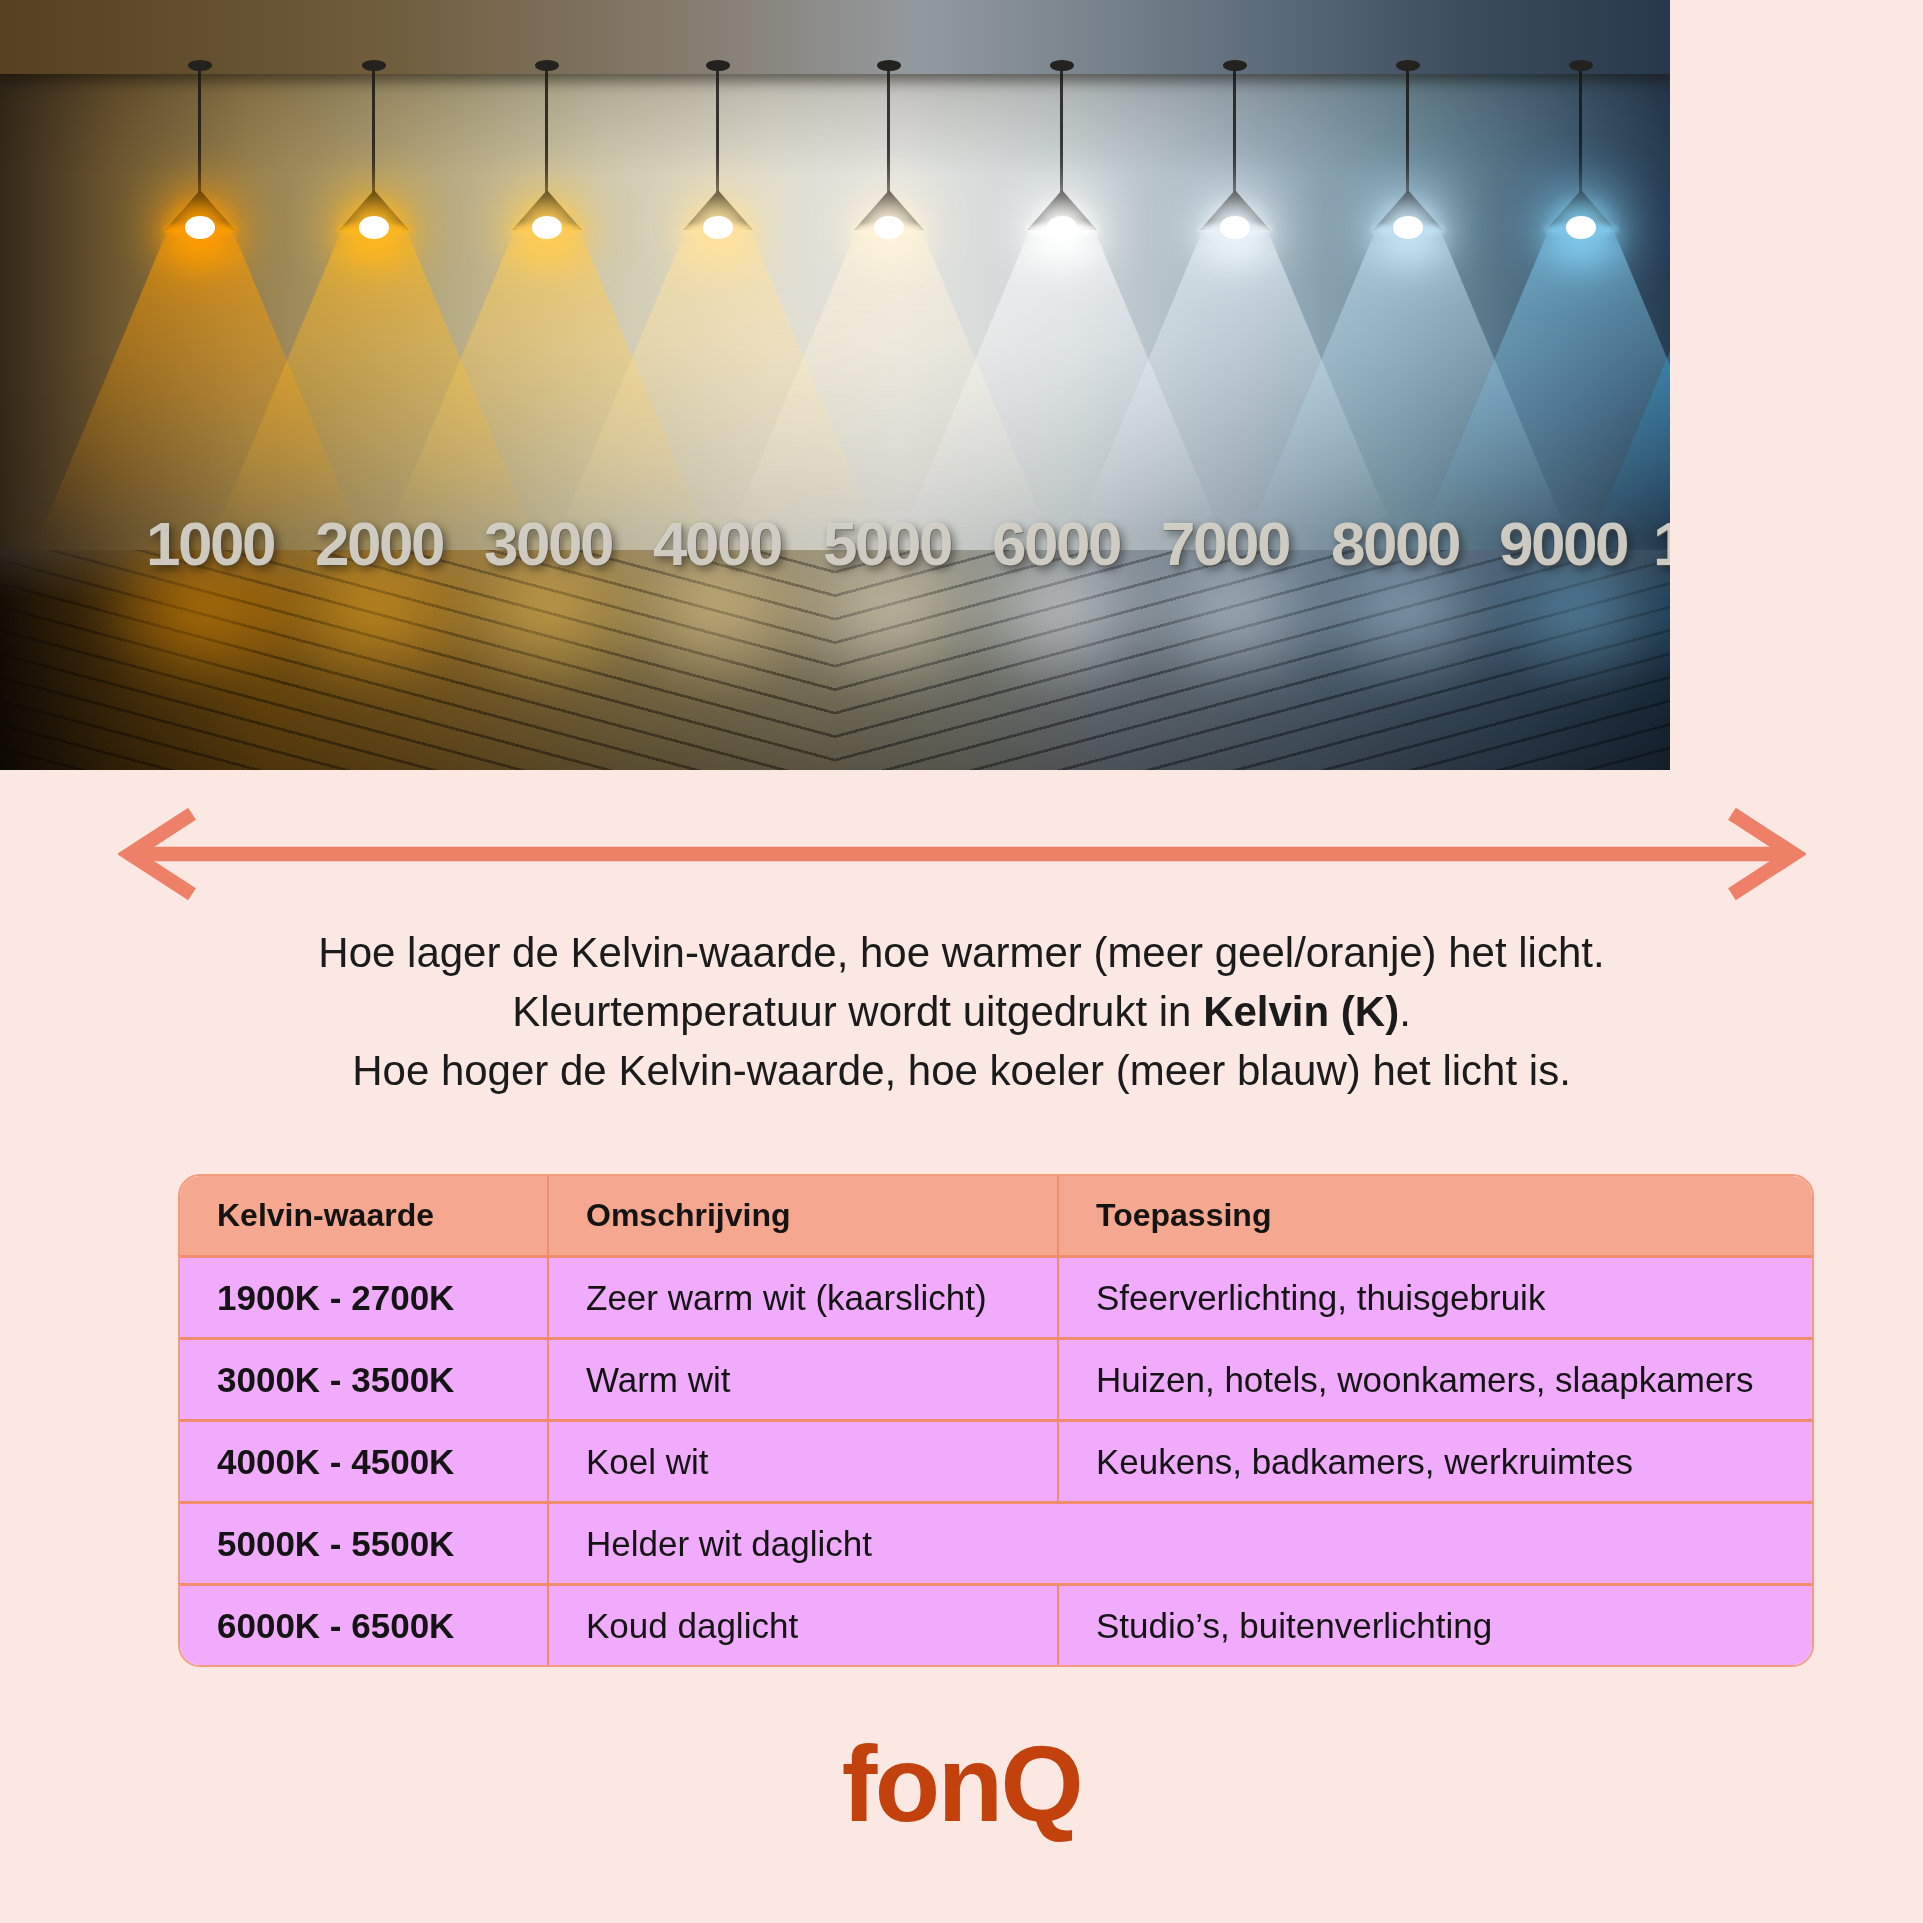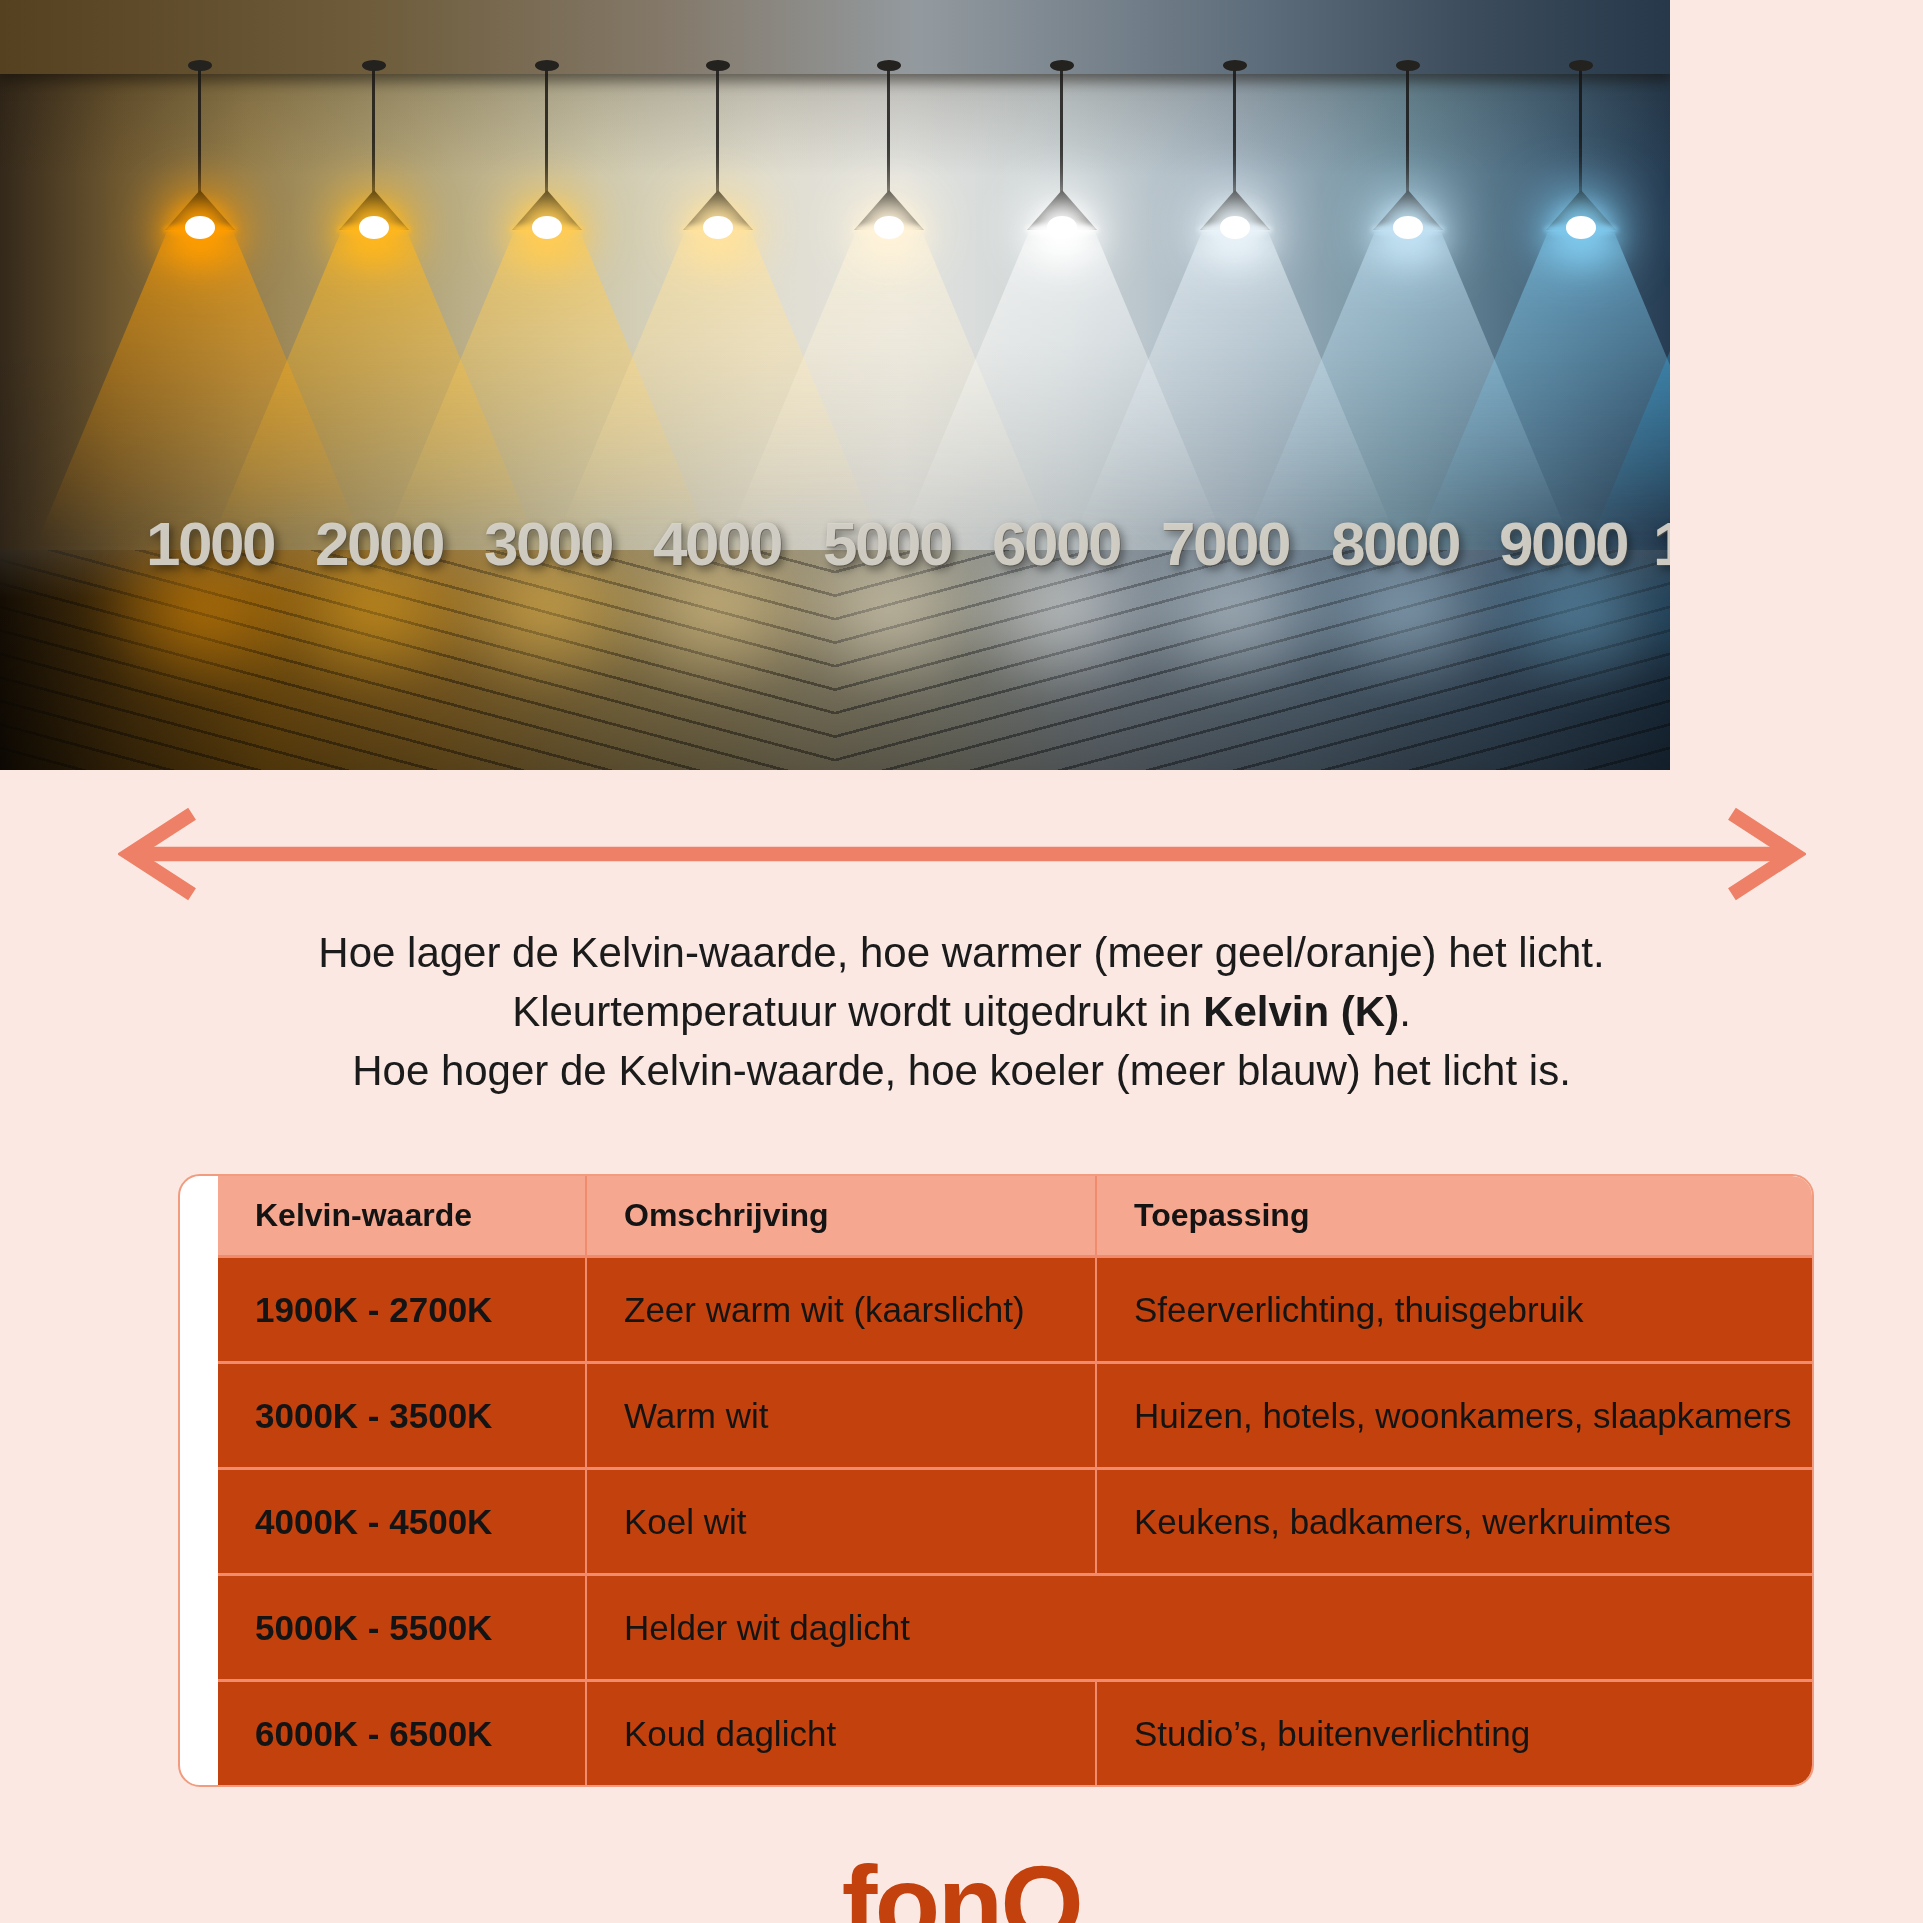--- a/index.html
+++ b/index.html
@@ -104,25 +104,25 @@
 
   
   .arrow-wrap { margin-top:32px; height:104px; display:flex; justify-content:center; color:#ED8066; }
 
   .intro { margin-top:17px; text-align:center; font-size:42px; line-height:59px; color:#1b1b1b; }
   .intro p { margin:0; }
   .intro strong { font-weight:700; }
 
   .table-wrap { margin-top:74px; margin-left:178px; width:1636px; }
   .ktable {
-    border:2.5px solid #F29B7E; border-radius:22px; overflow:hidden; background:#fff;padding-left:38px;
+    border:2.5px solid #F29B7E; border-radius:22px; overflow:hidden; background:#fff;
   }
   .trow { display:grid; grid-template-columns:367px 510px 1fr; }
   .trow.thead { background:#F5A78F; height:79px; }
-  .trow.tbody { height:106px; border-top:3.4px solid #F08B6E; background:#c2410c; }
+  .trow.tbody { height:82px; border-top:3.4px solid #F08B6E; background:#f0abfc; }
   .tcell { display:flex; align-items:center; padding-left:37px; font-size:35px; color:#141414; overflow:hidden; white-space:nowrap; }
   .tcell + .tcell { border-left:2.5px solid #F08B6E; }
   .thead .tcell { font-weight:700; font-size:32px; }
   .cell-kelvin { font-weight:700; }
 
   .logo { margin-top:55px; text-align:center; font-size:107px; font-weight:700; letter-spacing:-2.5px; color:#c2410c; }
 </style>
 </head>
 <body>
 

